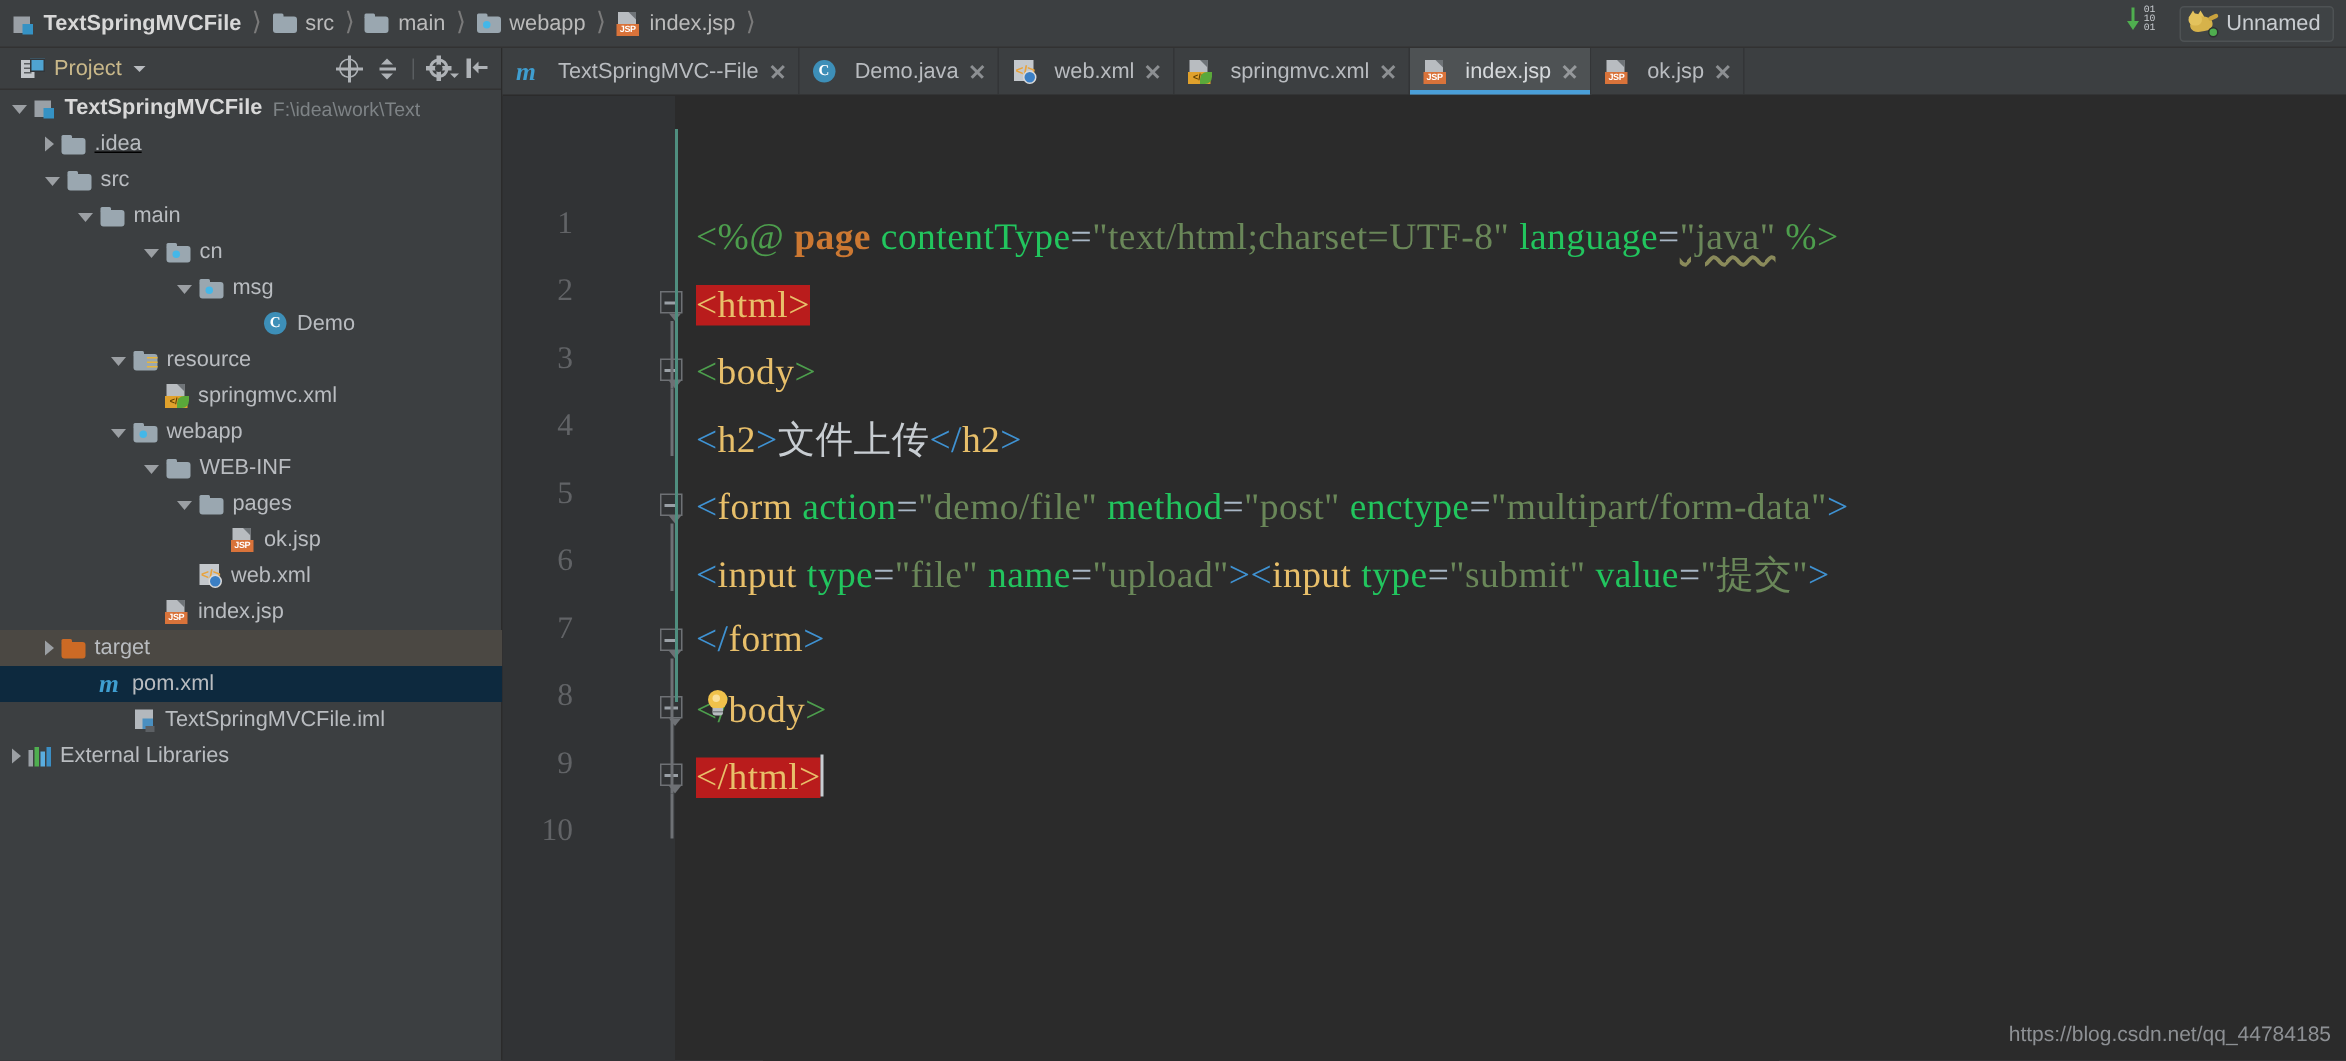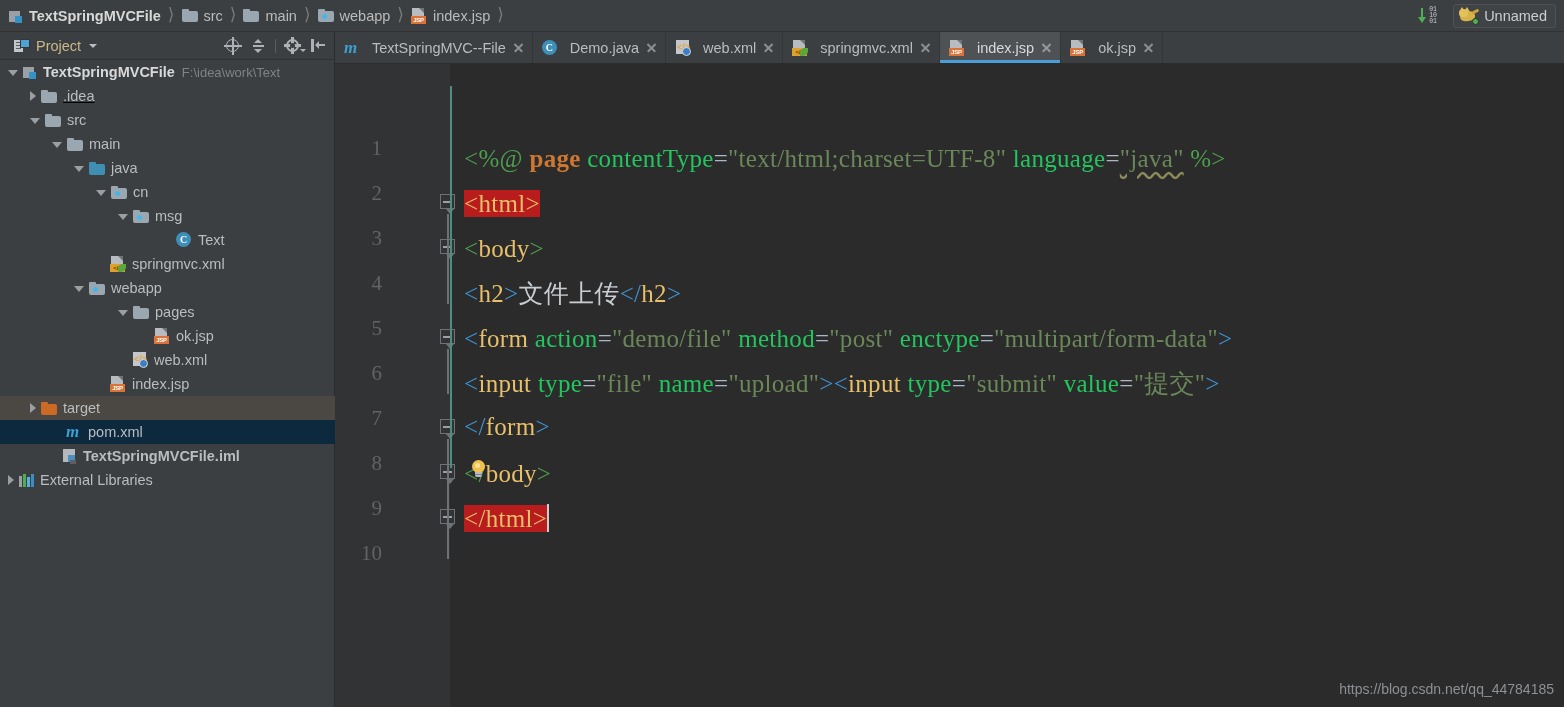--- a/index.html
+++ b/index.html
@@ -77,21 +77,21 @@
   .ico-libs s:nth-child(1){ left:0;  height:11px; background:#9aa0a6; }
   .ico-libs s:nth-child(2){ left:4px; height:13px; background:#4fae4f; }
   .ico-libs s:nth-child(3){ left:8px; height:10px; background:#5aaee0; }
   .ico-libs s:nth-child(4){ left:12px; height:13px; background:#3b8ec4; }
 
   .ico-scratch{ width:15px; height:14px; }
   .ico-scratch i{ position:absolute; left:0; top:1px; width:9px; height:12px; background:#bfc4c8; }
   .ico-scratch b{ position:absolute; left:6px; top:0; width:9px; height:8px; background:#4fa3d1; border:1px solid #2c2f31; }
 
   
-  .top-right{ display:flex; align-items:center; padding-right:8px; }
+  .top-right{ display:flex; padding-right:8px; }
   .dl-ico{ position:relative; width:26px; height:18px; margin-right:8px; }
   .dl-ico .arw{ position:absolute; left:2px; top:1px; width:2px; height:11px; background:#4fae4f; }
   .dl-ico .arwh{ position:absolute; left:-1px; top:10px; border-left:4px solid transparent; border-right:4px solid transparent; border-top:6px solid #4fae4f; }
   .dl-ico .bits{ position:absolute; left:10px; top:0px; font-size:6.5px; line-height:6px; color:#c8ccd0; font-family:"Liberation Mono", monospace; }
   .runcfg{ display:flex; align-items:center; height:24px; padding:0 8px 0 5px; border:1px solid #4e5254; border-radius:3px; background:#3f4345; }
   .cat{ position:relative; width:20px; height:16px; margin-right:5px; }
   .cat .b{ position:absolute; left:1px; top:3px; width:15px; height:10px; background:#d6b24a; border-radius:50% 50% 40% 40%; transform:rotate(-8deg); }
   .cat .h{ position:absolute; left:0px; top:1px; width:9px; height:8px; background:#e3c25c; border-radius:50% 50% 45% 45%; }
   .cat .e1{ position:absolute; left:0px; top:-1px; border-left:3px solid transparent; border-right:3px solid transparent; border-bottom:5px solid #e3c25c; }
   .cat .e2{ position:absolute; left:5px; top:-1px; border-left:3px solid transparent; border-right:3px solid transparent; border-bottom:5px solid #e3c25c; }
@@ -330,27 +330,20 @@
           </span>
           <span class="lbl">src</span>
         </div>
         <div class="trow" style="padding-left: 52px;">
           <span class="arrow down"></span>
           <span class="ico ico-folder">
             <i></i>
           </span>
           <span class="lbl">main</span>
         </div>
-        <div class="trow" style="padding-left: 74px;">
-          <span class="arrow down"></span>
-          <span class="ico ico-folder src">
-            <i></i>
-          </span>
-          <span class="lbl">java</span>
-        </div>
         <div class="trow" style="padding-left: 96px;">
           <span class="arrow down"></span>
           <span class="ico ico-folder">
             <i></i>
             <span class="dot"></span>
           </span>
           <span class="lbl">cn</span>
         </div>
         <div class="trow" style="padding-left: 118px;">
           <span class="arrow down"></span>
@@ -359,39 +352,58 @@
             <span class="dot"></span>
           </span>
           <span class="lbl">msg</span>
         </div>
         <div class="trow" style="padding-left: 162px;">
           <span class="arrow none" style="width: 9px;"></span>
           <span class="ico ico-class">
             <i></i>
             <b>C</b>
           </span>
-          <span class="lbl">Text</span>
+          <span class="lbl">Demo</span>
+        </div>
+        <div class="trow" style="padding-left: 74px;">
+          <span class="arrow down"></span>
+          <span class="ico ico-folder">
+            <i></i>
+            <span class="lines">
+              <s></s>
+              <s></s>
+              <s></s>
+            </span>
+          </span>
+          <span class="lbl">resource</span>
         </div>
         <div class="trow" style="padding-left: 96px;">
           <span class="arrow none" style="width: 9px;"></span>
           <span class="ico ico-xmlspring">
             <span class="pg"></span>
             <span class="tag">&lt;/&gt;</span>
             <span class="leaf"></span>
           </span>
           <span class="lbl">springmvc.xml</span>
         </div>
         <div class="trow" style="padding-left: 74px;">
           <span class="arrow down"></span>
           <span class="ico ico-folder">
             <i></i>
             <span class="dot"></span>
           </span>
           <span class="lbl">webapp</span>
         </div>
+        <div class="trow" style="padding-left: 96px;">
+          <span class="arrow down"></span>
+          <span class="ico ico-folder">
+            <i></i>
+          </span>
+          <span class="lbl">WEB-INF</span>
+        </div>
         <div class="trow" style="padding-left: 118px;">
           <span class="arrow down"></span>
           <span class="ico ico-folder">
             <i></i>
           </span>
           <span class="lbl">pages</span>
         </div>
         <div class="trow" style="padding-left: 140px;">
           <span class="arrow none" style="width: 9px;"></span>
           <span class="ico ico-jsp">
@@ -424,21 +436,21 @@
           </span>
           <span class="lbl">target</span>
         </div>
         <div class="trow sel" style="padding-left: 52px;">
           <span class="arrow none" style="width: 9px;"></span>
           <span class="ico ico-maven">
             <b>m</b>
           </span>
           <span class="lbl">pom.xml</span>
         </div>
-        <div class="trow" style="padding-left: 49px; font-weight: bold;">
+        <div class="trow" style="padding-left: 76px;">
           <span class="arrow none" style="width: 9px;"></span>
           <span class="ico ico-iml">
             <i></i>
             <b></b>
             <s></s>
           </span>
           <span class="lbl">TextSpringMVCFile.iml</span>
         </div>
         <div class="trow" style="padding-left: 8px;">
           <span class="arrow right"></span>

